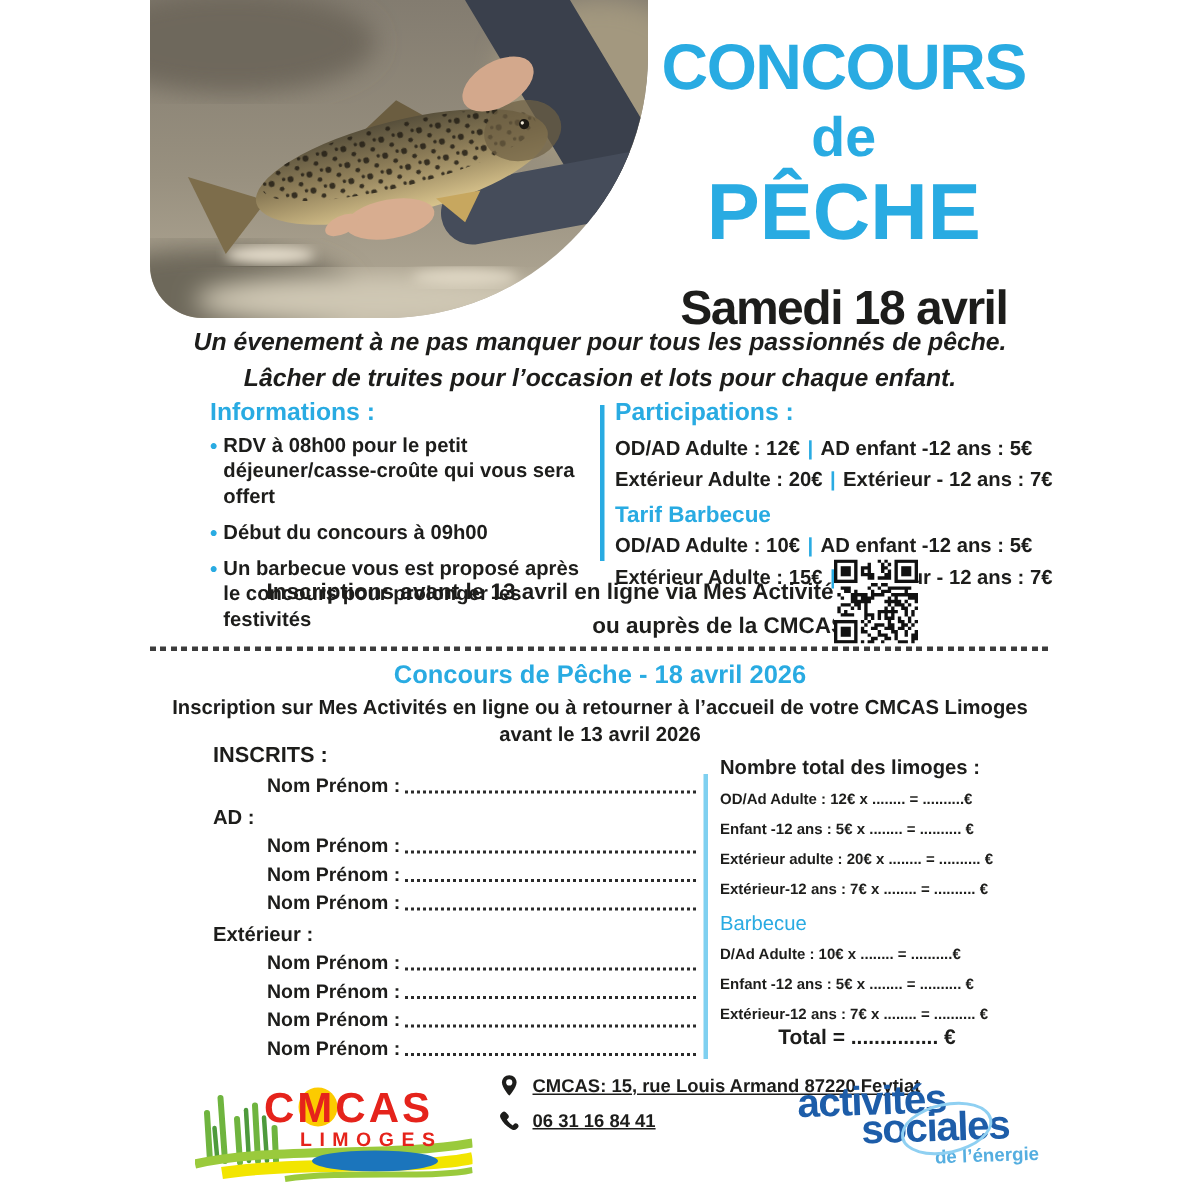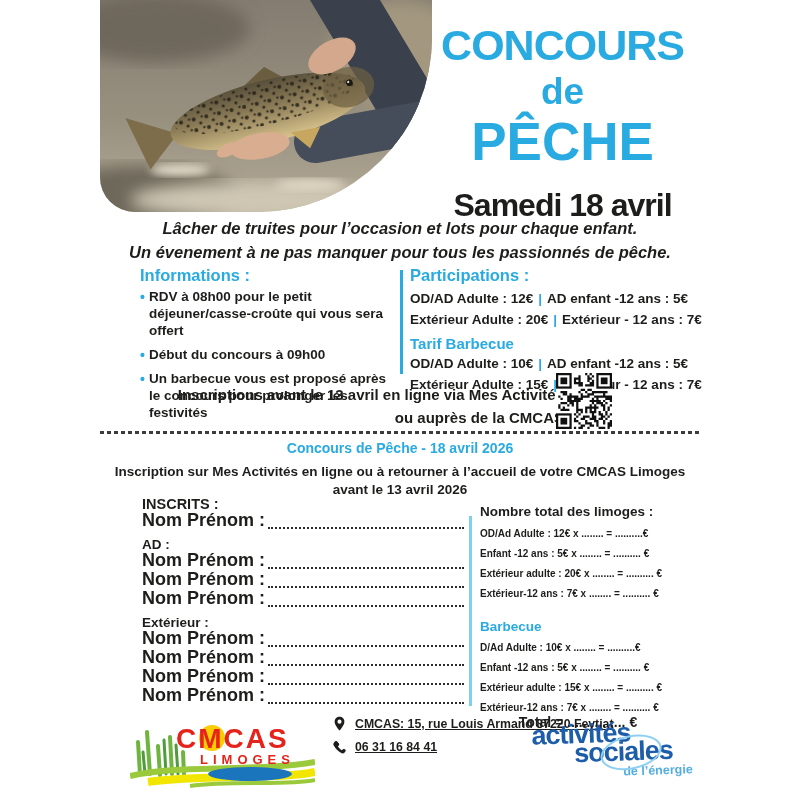--- a/index.html
+++ b/index.html
@@ -38,42 +38,42 @@
         font-weight:700;font-size:15px;line-height:1.5;}
   .qr{position:absolute;left:556px;top:373px;width:56px;height:56px;}
   .qr svg{width:100%;height:100%;}
 
   
   .cutline{position:absolute;left:100px;top:431px;width:600px;height:3px;
            background:repeating-linear-gradient(90deg,#3c3c3c 0 4px,transparent 4px 7px);}
 
   
   .form-title{position:absolute;left:100px;top:440px;width:600px;text-align:center;
-              color:#29ABE2;font-weight:800;font-size:14px;}
+              color:#29ABE2;font-weight:800;font-size:17px;}
   .form-sub1{position:absolute;left:100px;top:464px;width:600px;text-align:center;
              font-weight:700;font-size:13.5px;}
   .form-sub2{position:absolute;left:100px;top:482px;width:600px;text-align:center;
              font-weight:700;font-size:13.5px;}
 
   
   .inscrits{position:absolute;left:142px;top:497px;width:322px;}
   .frm-h{font-size:14.5px;font-weight:800;line-height:15px;}
   .frm-label{font-size:13.5px;font-weight:800;line-height:15px;margin-top:2px;}
   .name-line{display:flex;align-items:flex-end;height:19px;}
-  .name-line .lbl{font-size:18px;font-weight:700;white-space:nowrap;}
+  .name-line .lbl{font-size:13px;font-weight:700;white-space:nowrap;margin-left:36px;}
   .name-line .leader{flex:1;border-bottom:2px dotted #2b2b2b;margin:0 0 2px 3px;}
   .gap-s{height:4px;}
 
   .vdiv2{position:absolute;left:469px;top:516px;width:3px;height:190px;background:#7FD0F0;}
 
   
   .totals{position:absolute;left:480px;top:504px;width:196px;}
   .tot-h{font-size:13.5px;font-weight:800;line-height:1.2;}
   .tot-line{font-size:10px;font-weight:700;line-height:1.2;margin-top:8px;white-space:nowrap;}
-  .tot-bbq{color:#29ABE2;font-weight:700;font-size:13.5px;margin-top:19px;}
+  .tot-bbq{color:#29ABE2;font-weight:400;font-size:13.5px;margin-top:8px;}
   .tot-total{font-size:14px;font-weight:800;text-align:center;}
 
   
   .footer{position:absolute;left:100px;top:710px;width:600px;height:85px;}
   .cmcas-logo{position:absolute;left:30px;top:2px;width:185px;height:78px;}
   .contact{position:absolute;left:232px;top:6px;width:200px;text-decoration:underline;}
   .c-row{display:flex;align-items:center;font-size:12.3px;font-weight:700;
          margin-bottom:8px;white-space:nowrap;}
   .c-row .ic{width:15px;height:15px;margin-right:8px;flex:0 0 15px;}
   .fb-f{font-weight:800;font-size:15px;font-family:"Liberation Serif",serif;
@@ -146,22 +146,22 @@
   </div>
 
   <div class="title-block">
     <div class="t1">CONCOURS</div>
     <div class="t2">de</div>
     <div class="t3">PÊCHE</div>
     <div class="t-date">Samedi 18 avril</div>
   </div>
 
   <div class="intro">
+    <div>Un évenement à ne pas manquer pour tous les passionnés de pêche.</div>
     <div>Lâcher de truites pour l’occasion et lots pour chaque enfant.</div>
-    <div>Un évenement à ne pas manquer pour tous les passionnés de pêche.</div>
   </div>
 
   <div class="info-col">
     <div class="col-h">Informations :</div>
     <div class="bullet">
       <span class="dot">•</span>
       <span>RDV à 08h00 pour le petit déjeuner/casse-croûte qui vous sera offert</span>
     </div>
     <div class="bullet">
       <span class="dot">•</span>
@@ -264,21 +264,20 @@
 
   <div class="totals">
     <div class="tot-h">Nombre total des limoges :</div>
     <div class="tot-line">OD/Ad Adulte : 12€ x ........ = ..........€</div>
     <div class="tot-line">Enfant -12 ans : 5€ x ........ = .......... €</div>
     <div class="tot-line">Extérieur adulte : 20€ x ........ = .......... €</div>
     <div class="tot-line">Extérieur-12 ans : 7€ x ........ = .......... €</div>
     <div class="tot-bbq">Barbecue</div>
     <div class="tot-line">D/Ad Adulte : 10€ x ........ = ..........€</div>
     <div class="tot-line">Enfant -12 ans : 5€ x ........ = .......... €</div>
-    <div class="tot-line">Extérieur adulte : 15€ x ........ = .......... €</div>
     <div class="tot-line">Extérieur-12 ans : 7€ x ........ = .......... €</div>
     <div class="tot-total">Total = ............... €</div>
   </div>
 
   <div class="footer">
 
     <svg class="cmcas-logo" viewBox="0 0 185 78">
       <g stroke="#6FB43F" stroke-width="4" stroke-linecap="round">
         <path d="M10,62 L8,30"></path>
           <path d="M20,62 L17,20"></path>

